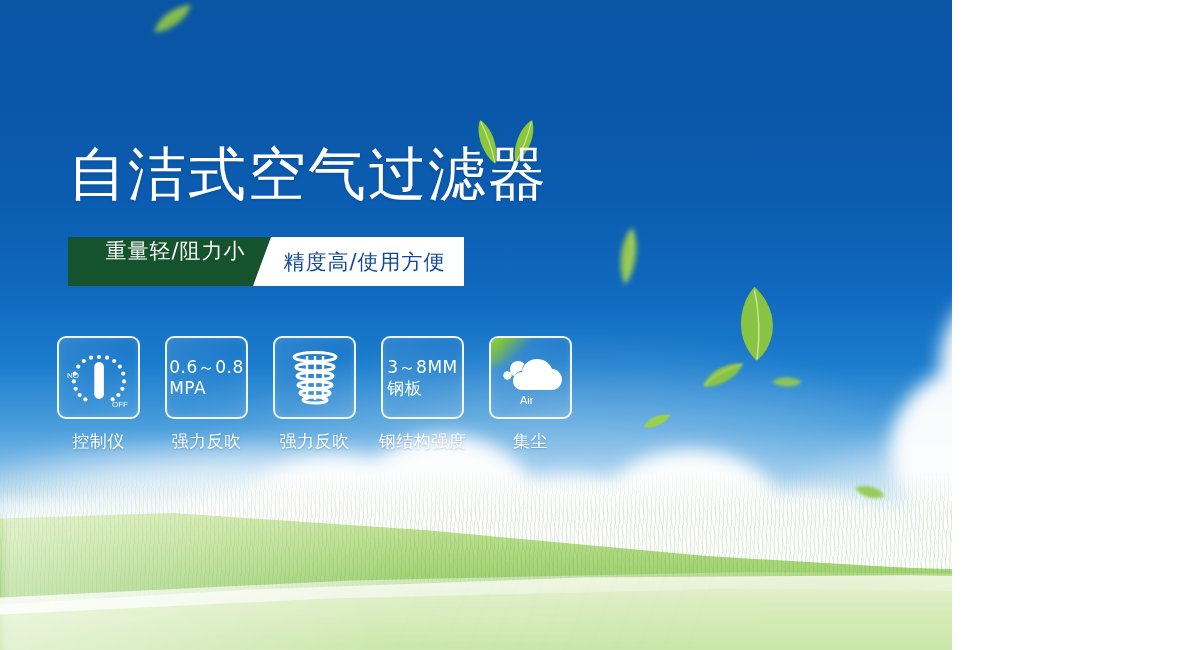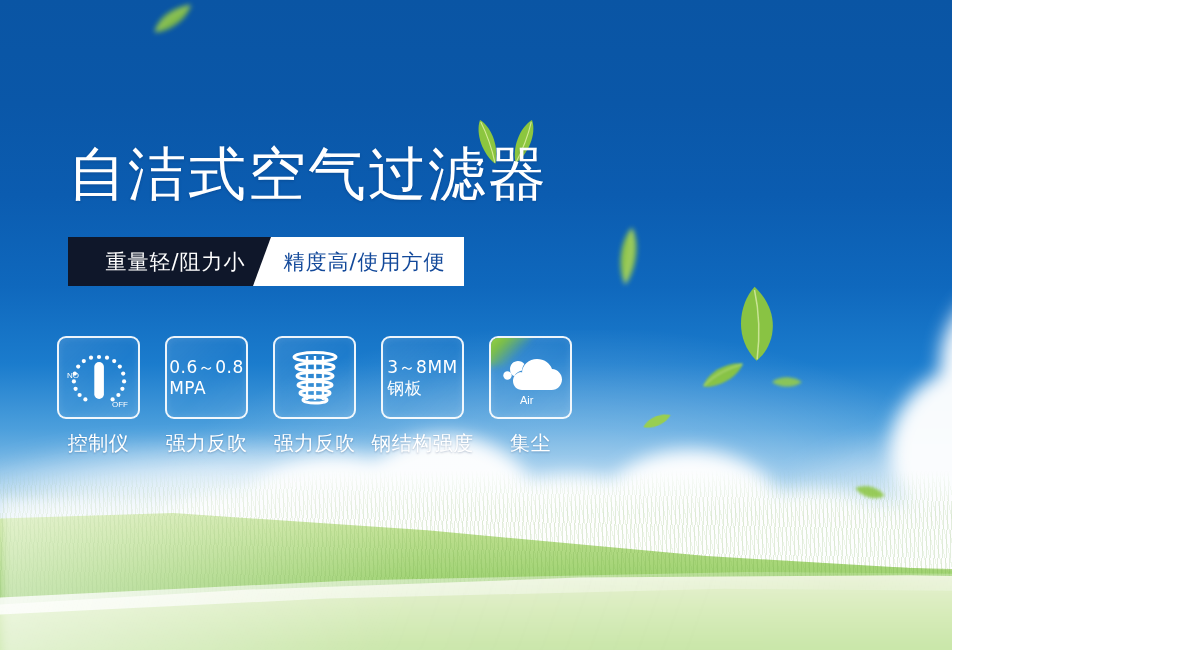--- a/index.html
+++ b/index.html
@@ -127,22 +127,22 @@
     font-family:"DejaVu Sans","Liberation Sans",sans-serif;
     text-shadow:0 1px 3px rgba(0,20,60,.20);
     white-space:nowrap;
   }
 
   .subbar{
     position:absolute;left:68px;top:237px;height:49px;width:396px;
   }
   .subbar .left{
     position:absolute;left:0;top:0;width:215px;height:49px;
-    background:#0f172a;
-    display:flex;align-items:center;justify-content:center;
+    background:#14532d;
+    display:flex;align-items:flex-start;justify-content:center;
   }
   .subbar .left span{
     color:#fff;font-size:21px;letter-spacing:1px;font-weight:500;
     font-family:"DejaVu Sans","Liberation Sans",sans-serif;
   }
   .subbar .right{
     position:absolute;left:185px;top:0;width:211px;height:49px;
     background:#ffffff;
     clip-path:polygon(18px 0%, 100% 0%, 100% 100%, 0% 100%);
     display:flex;align-items:center;justify-content:center;
@@ -164,21 +164,21 @@
     background:linear-gradient(135deg, rgba(255,255,255,.10) 0%, rgba(255,255,255,.02) 55%, rgba(255,255,255,.07) 100%);
     display:flex;align-items:center;justify-content:center;
     box-shadow:0 0 8px rgba(255,255,255,.10) inset;
   }
   .ftext{
     color:#fff;text-align:left;line-height:1.18;font-size:17px;letter-spacing:.5px;
     font-family:"DejaVu Sans","Liberation Sans",sans-serif;font-weight:400;
   }
   .ftext .l2{display:block;}
   .flabel{
-    margin-top:11px;color:#fff;font-size:20px;letter-spacing:.5px;white-space:nowrap;
+    margin-top:11px;color:#fff;font-size:17px;letter-spacing:.5px;white-space:nowrap;
     font-family:"DejaVu Sans","Liberation Sans",sans-serif;
     text-shadow:0 1px 2px rgba(0,30,80,.25);
   }
   .fbox svg{display:block;}
 </style>
 </head>
 <body>
 
 <div id="banner">
 

